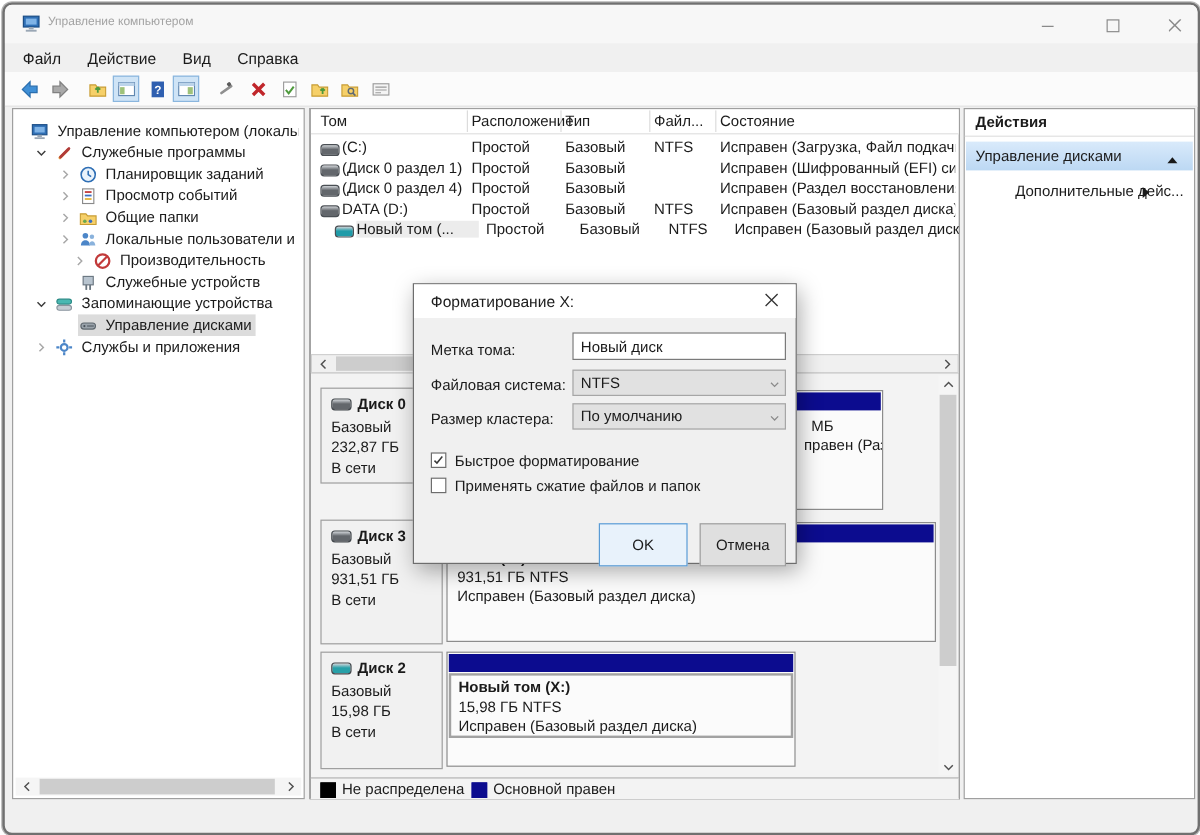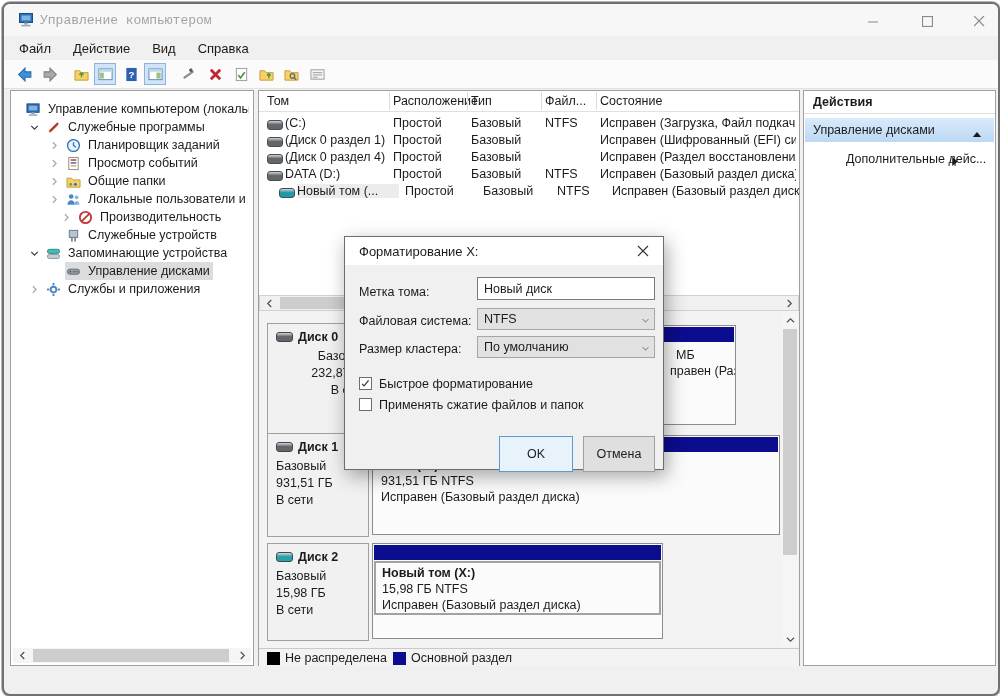--- a/index.html
+++ b/index.html
@@ -7,21 +7,21 @@
        -webkit-font-smoothing:antialiased;}
   #stage{position:relative;width:1000px;height:696px;background:#ffffff;overflow:hidden;}
   .win{position:absolute;left:2px;top:2px;width:994px;height:690px;background:#f0f0f0;
        border:2px solid #707070;border-radius:8px;overflow:hidden;box-shadow:0 0 0 1px #b5b5b5;}
   .abs{position:absolute;}
   .panel{position:absolute;background:#ffffff;border:1px solid #9f9f9f;box-sizing:border-box;}
   .txt{font-size:12.5px;white-space:nowrap;}
   .bold{font-weight:bold;}
   
   .titlebar{position:absolute;left:0;top:0;width:100%;height:32px;background:#f7f7f7;}
-  .title-text{position:absolute;left:36px;top:9px;font-size:13px;color:#a3a3a3;white-space:nowrap;font-family:Liberation Mono, monospace;}
+  .title-text{position:absolute;left:36px;top:9px;font-size:10px;color:#a3a3a3;white-space:nowrap;}
   .winbtn{position:absolute;top:6px;width:34px;height:22px;display:flex;align-items:center;justify-content:center;color:#8a8a8a;}
   
   .menubar{position:absolute;left:4px;top:33px;height:22px;display:flex;align-items:center;}
   .menu-item{font-size:13px;padding:2px 11px;color:#1b1b1b;}
   
   .toolbar{position:absolute;left:0;top:56px;width:100%;height:28px;border-bottom:1px solid #e2e2e2;background:#fbfbfb;}
   .tb-btn{position:absolute;top:3px;width:22px;height:22px;display:flex;align-items:center;justify-content:center;border:1px solid transparent;box-sizing:border-box;}
   .tb-btn.toggled{background:#cfe4f6;border-color:#8ab6de;}
   
   .tree-row{position:absolute;left:0;height:18px;display:flex;align-items:center;font-size:12.5px;white-space:nowrap;}
@@ -460,40 +460,40 @@
                 <path d="M1 6l4-4 4 4" stroke="#505050" stroke-width="1.4" fill="none"></path>
               </svg>
             </div>
         <div class="sb-thumb" style="left:1px;top:16px;width:14px;height:226px;"></div>
         <div class="sb-arrow" style="left:0;bottom:0;width:16px;height:14px;">
               <svg width="9" height="7" viewBox="0 0 10 8">
                 <path d="M1 2l4 4 4-4" stroke="#505050" stroke-width="1.4" fill="none"></path>
               </svg>
             </div>
       </div>
-    <div class="disk-label-box" style="left: 8px; top: 12px; width: 102px; height: 111px; text-align: right;">
+    <div class="disk-label-box" style="left: 8px; top: 12px; width: 102px; height: 80px;">
             <div style="display: flex; align-items: center; margin-bottom: 4px;">
               <div style="width: 15px; height: 8px; border-radius: 3px; margin-right: 5px; border: 1px solid rgb(65, 70, 75); background: linear-gradient(rgb(210, 214, 218), rgb(99, 103, 108) 45%);"></div>
               <div class="txt bold">Диск 0</div>
             </div>
             <div class="txt" style="line-height: 17px;">Базовый</div>
             <div class="txt" style="line-height: 17px;">232,87 ГБ</div>
             <div class="txt" style="line-height: 17px;">В сети</div>
           </div>
           <div class="part" style="left: 324px; top: 14px; width: 153px; height: 100px;">
             <div class="part-bar" style="background: rgb(12, 12, 143);"></div>
             <div class="part-body">
               <div class="pline" style="padding-left: 84px;">МБ</div>
               <div class="pline" style="padding-left: 78px;">правен (Разд</div>
             </div>
           </div>
           <div class="disk-label-box" style="left: 8px; top: 122px; width: 102px; height: 104px;">
             <div style="display: flex; align-items: center; margin-bottom: 4px;">
               <div style="width: 15px; height: 8px; border-radius: 3px; margin-right: 5px; border: 1px solid rgb(65, 70, 75); background: linear-gradient(rgb(210, 214, 218), rgb(99, 103, 108) 45%);"></div>
-              <div class="txt bold">Диск 1</div>
+              <div class="txt bold">Диск 3</div>
             </div>
             <div class="txt" style="line-height: 17px;">Базовый</div>
             <div class="txt" style="line-height: 17px;">931,51 ГБ</div>
             <div class="txt" style="line-height: 17px;">В сети</div>
           </div>
           <div class="part" style="left: 113px; top: 124px; width: 408px; height: 100px;">
             <div class="part-bar" style="background: rgb(12, 12, 143);"></div>
             <div class="part-body">
               <div class="pline bold">DATA (D:)</div>
               <div class="pline">931,51 ГБ NTFS</div>
@@ -519,21 +519,21 @@
           </div>
         </div>
 
     <div class="abs" id="legend-bar" style="left:0;top:557px;width:540px;height:17px;background:#f3f3f3;border-top:1px solid #c9c9c9;">
           <div class="legend" style="left: 8px; top: 2px;">
             <div class="legend-sq" style="background: rgb(0, 0, 0); border-color: rgb(0, 0, 0);"></div>
             <div>Не распределена</div>
           </div>
           <div class="legend" style="left: 134px; top: 2px;">
             <div class="legend-sq" style="background: rgb(12, 12, 143); border-color: rgb(12, 12, 143);"></div>
-            <div>Основной раздел</div>
+            <div>Основной правен</div>
           </div>
         </div>
   </div>
 
   <div class="panel" style="left:799px;top:86px;width:193px;height:576px;">
     <div class="act-header">
       <span class="txt bold" style="position:absolute;left:9px;top:4px;">Действия</span>
     </div>
     <div class="act-bar" style="top:27px;">
       <span class="txt" style="margin-left:8px;">Управление дисками</span>

